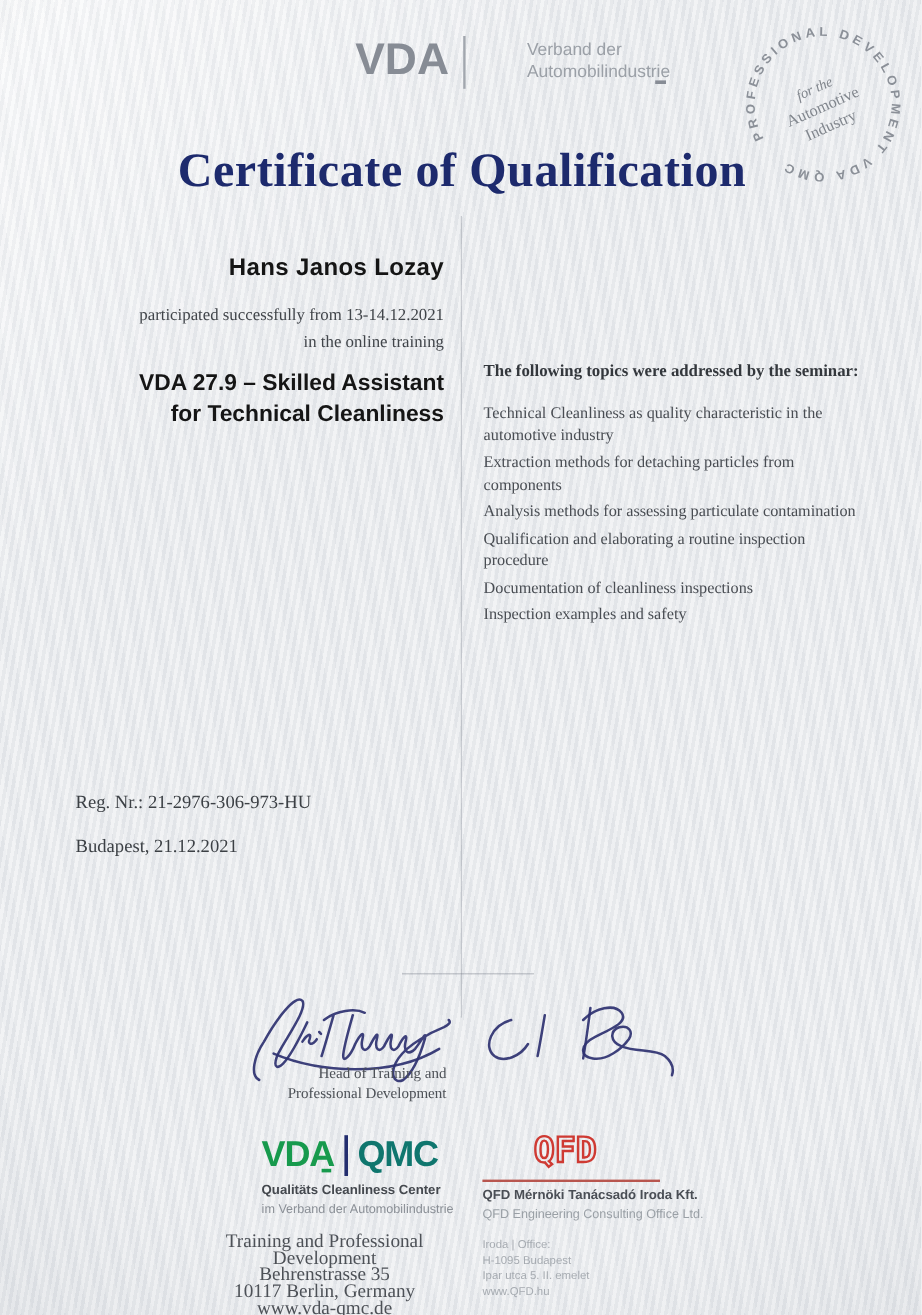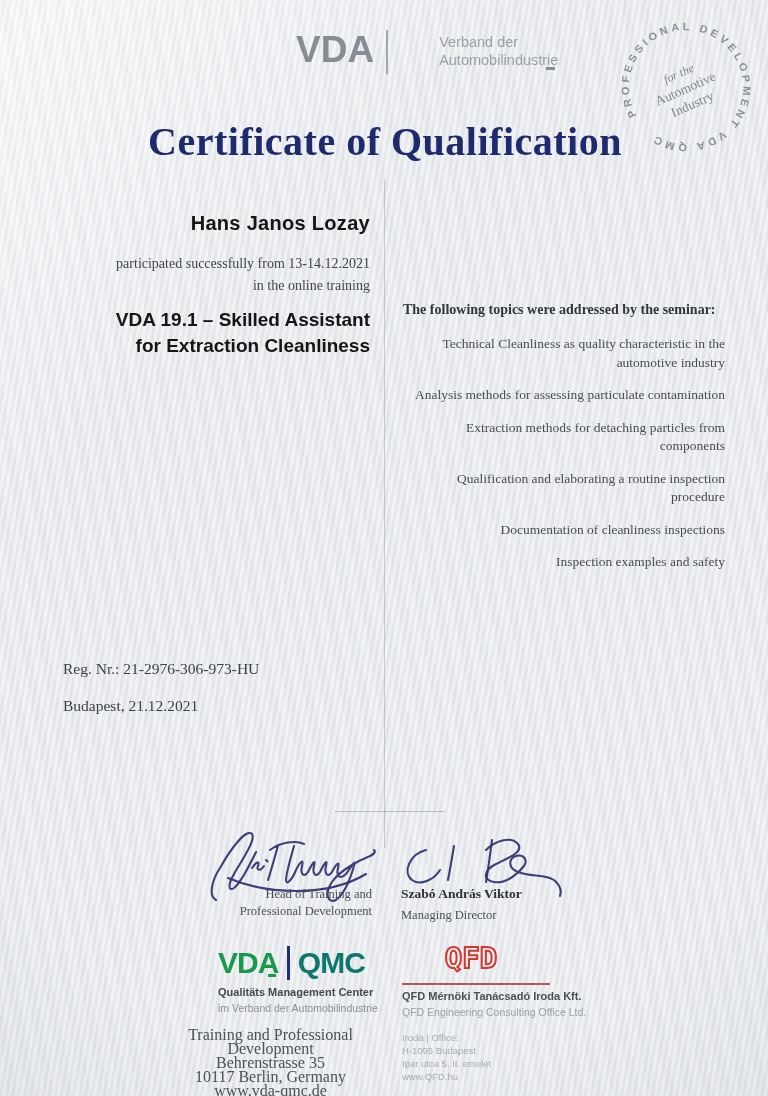--- a/index.html
+++ b/index.html
@@ -66,21 +66,21 @@
   }
   .p-line{font-size:14px;color:#41454a;line-height:22px;}
   .course{
     margin-top:10px;font-family:"Liberation Sans", sans-serif;font-weight:bold;
     font-size:19px;line-height:26px;color:#151515;
   }
 
   
   .topics{left:403px;top:302px;width:322px;}
   .topics-heading{font-weight:bold;font-size:14px;color:#33373c;white-space:nowrap;margin-bottom:17px;}
-  .topic{font-size:13.5px;line-height:18.5px;color:#494d53;margin-top:14px;text-align:right;}
+  .topic{font-size:13.5px;line-height:18.5px;color:#494d53;margin-top:4px;}
 
   
   .regblock{left:63px;top:660px;}
   .reg-line{font-size:15.5px;color:#3c4045;}
   .reg-line + .reg-line{margin-top:19px;}
 
   
   .sig-svg{position:absolute;}
   .sig-svg path{fill:none;stroke:#2e3170;stroke-width:2.1;stroke-linecap:round;opacity:.92;}
   .sig-left-svg{left:206px;top:816px;width:192px;height:94px;}
@@ -141,30 +141,30 @@
   <div class="layer title">Certificate of Qualification</div>
 
   <div class="layer fold-v"></div>
   <div class="layer fold-h"></div>
 
   <div class="layer left-col">
     <div class="p-name">Hans Janos Lozay</div>
     <div class="p-line">participated successfully from 13-14.12.2021</div>
     <div class="p-line">in the online training</div>
     <div class="course">
-      <div>VDA 19.1 – Skilled Assistant</div>
-      <div>for Extraction Cleanliness</div>
+      <div>VDA 27.9 – Skilled Assistant</div>
+      <div>for Technical Cleanliness</div>
     </div>
   </div>
 
   <div class="layer topics">
     <div class="topics-heading">The following topics were addressed by the seminar:</div>
     <div class="topic">Technical Cleanliness as quality characteristic in the automotive industry</div>
+    <div class="topic">Extraction methods for detaching particles from components</div>
     <div class="topic">Analysis methods for assessing particulate contamination</div>
-    <div class="topic">Extraction methods for detaching particles from components</div>
     <div class="topic">Qualification and elaborating a routine inspection procedure</div>
     <div class="topic">Documentation of cleanliness inspections</div>
     <div class="topic">Inspection examples and safety</div>
   </div>
 
   <div class="layer regblock">
     <div class="reg-line">Reg. Nr.: 21-2976-306-973-HU</div>
     <div class="reg-line">Budapest, 21.12.2021</div>
   </div>
 
@@ -179,31 +179,27 @@
     <path d="M30,26 C14,30 6,48 16,56 C24,62 38,56 44,46"></path>
     <path d="M58,22 C56,34 54,46 52,56"></path>
     <path d="M96,16 C94,32 92,46 90,58"></path>
     <path d="M90,26 C100,16 116,12 122,20 C128,28 112,34 100,40 C88,46 86,56 98,58 C110,60 122,50 128,42 C132,36 128,30 120,32 C112,35 112,44 122,48 C134,53 150,50 158,56 C164,61 166,66 164,72"></path>
   </svg>
 
   <div class="layer sig-left-text">
     <div class="sig-role">Head of Training and</div>
     <div class="sig-role">Professional Development</div>
   </div>
-  <div class="layer sig-right-text">
-    <div class="sig-name">Szabó András Viktor</div>
-    <div class="sig-role">Managing Director</div>
-  </div>
 
   <div class="layer qmclogo">
     <span class="qmc-vda"><span>VDA</span><span class="vda-dot"></span></span>
     <span class="qmc-bar"></span>
     <span class="qmc-qmc">QMC</span>
   </div>
-  <div class="layer qmc-sub1">Qualitäts Management Center</div>
+  <div class="layer qmc-sub1">Qualitäts Cleanliness Center</div>
   <div class="layer qmc-sub2">im Verband der Automobilindustrie</div>
   <div class="layer addr-left">
     <div>Training and Professional Development</div>
     <div>Behrenstrasse 35</div>
     <div>10117 Berlin, Germany</div>
     <div>www.vda-qmc.de</div>
   </div>
 
   <svg class="layer qfdlogo" viewBox="0 0 60 36">
     <text x="30" y="28" text-anchor="middle" font-family="DejaVu Sans Mono, monospace" font-weight="bold" font-size="29" fill="none" stroke="#cf3a33" stroke-width="2" letter-spacing="0">QFD</text>

